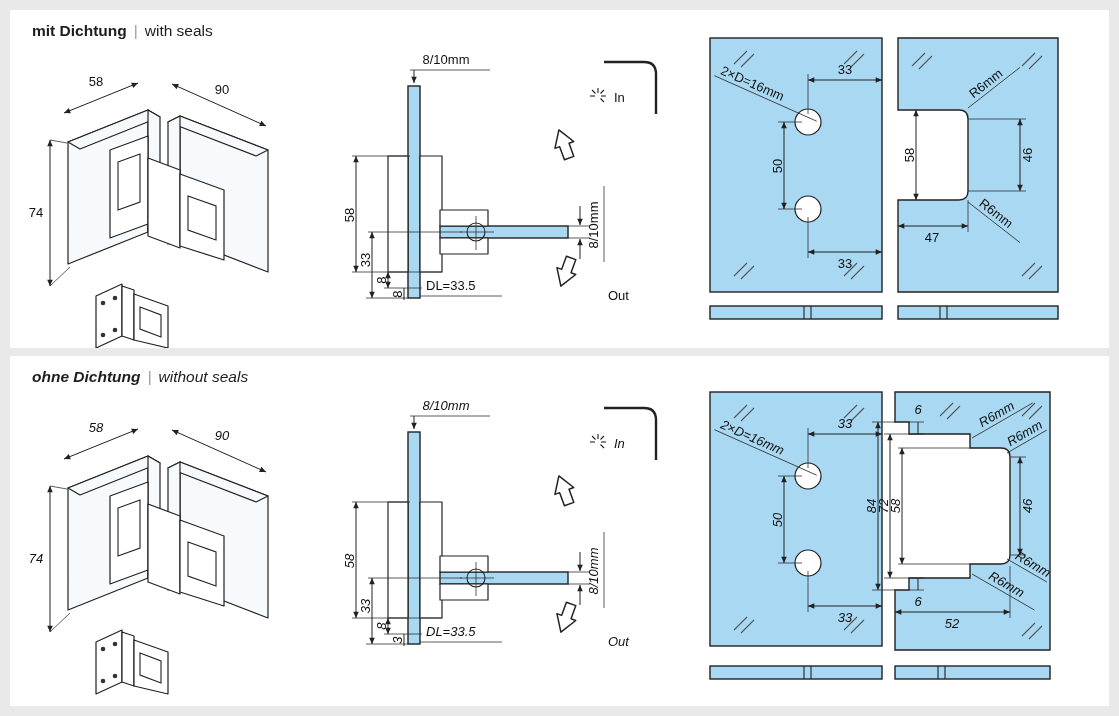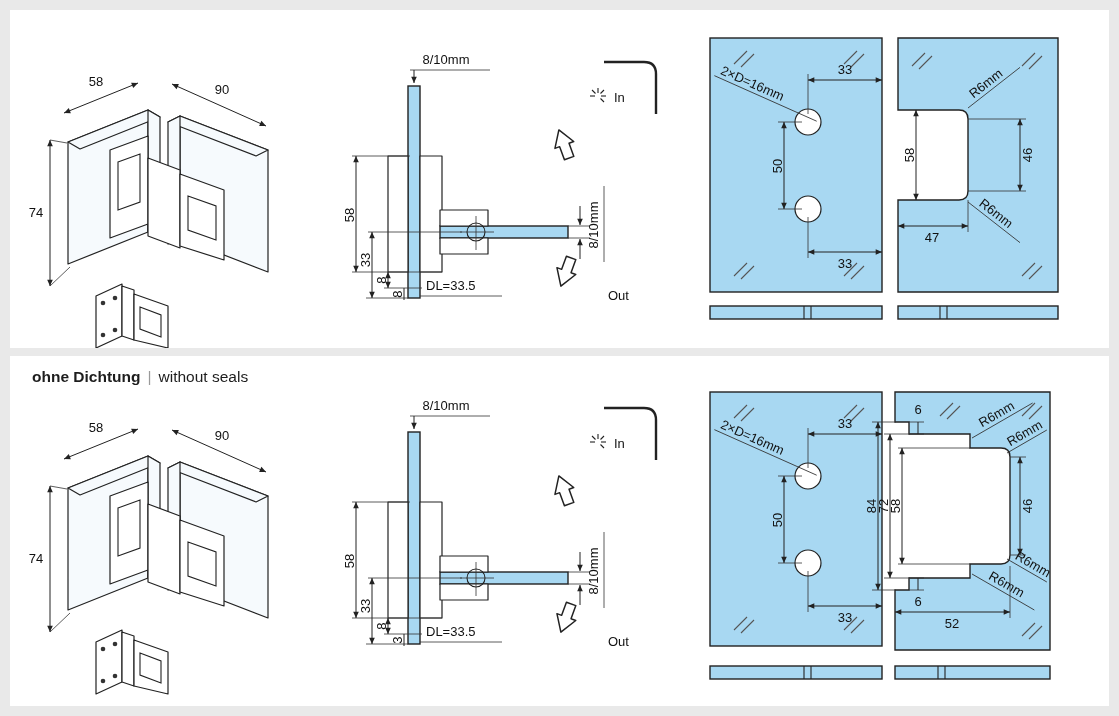--- a/index.html
+++ b/index.html
@@ -1,19 +1,19 @@
 <!DOCTYPE html>
 <html><head>
 <meta charset="utf-8">
 <style>
   html,body{margin:0;padding:0;background:#e9e9e9;font-family:"Liberation Sans",sans-serif;}
   .stage{width:1119px;height:716px;background:#e9e9e9;position:relative;overflow:hidden;}
   .panel{position:absolute;left:10px;width:1099px;background:#ffffff;}
   #panel1{top:10px;height:338px;}
-  #panel2{top:356px;height:350px;}
+  #panel2{top:356px;height:350px;font-style:italic;}
   .panel-title{position:absolute;top:12px;left:22px;font-size:15.5px;color:#1d1d1d;z-index:2;white-space:nowrap;}
   .t-bold{font-weight:bold;}
   .t-sep{color:#9a9a9a;margin:0 7px;font-weight:300;}
   svg.draw{position:absolute;left:0;top:0;width:100%;height:100%;}
   svg text{font-family:"Liberation Sans",sans-serif;}
   .glass{fill:#a8d8f2;stroke:#222;stroke-width:1.4;}
   .part{fill:#ffffff;stroke:#222;stroke-width:1.2;stroke-linejoin:round;}
   .face{fill:#f6fafd;stroke:#222;stroke-width:1.2;stroke-linejoin:round;}
   .ln{fill:none;stroke:#222;stroke-width:1.1;}
   .thin{fill:none;stroke:#333;stroke-width:0.8;}
@@ -24,20 +24,23 @@
   .lblL{font-size:13px;fill:#111;text-anchor:start;}
   .hx{stroke:#555;stroke-width:1.1;}
   .screw{fill:#333;}
 </style>
 </head>
 <body>
 
 <div class="stage">
 
   <div class="panel" id="panel1">
+    <div class="panel-title">
+      <span class="t-bold">mit Dichtung</span><span class="t-sep">|</span><span class="t-light">with seals</span>
+    </div>
     <svg class="draw" viewBox="0 0 1099 338">
       <defs>
         <marker id="a1" viewBox="0 0 10 10" refX="9" refY="5" markerWidth="9" markerHeight="7" orient="auto-start-reverse">
             <path d="M0,1 L9,5 L0,9 Z" fill="#222"></path>
           </marker>
       </defs>
 
       <g>
         <line class="dim" x1="54" y1="103" x2="128" y2="73" marker-start="url(#a1)" marker-end="url(#a1)"></line>
         <text class="lbl" x="86" y="76">58</text>

